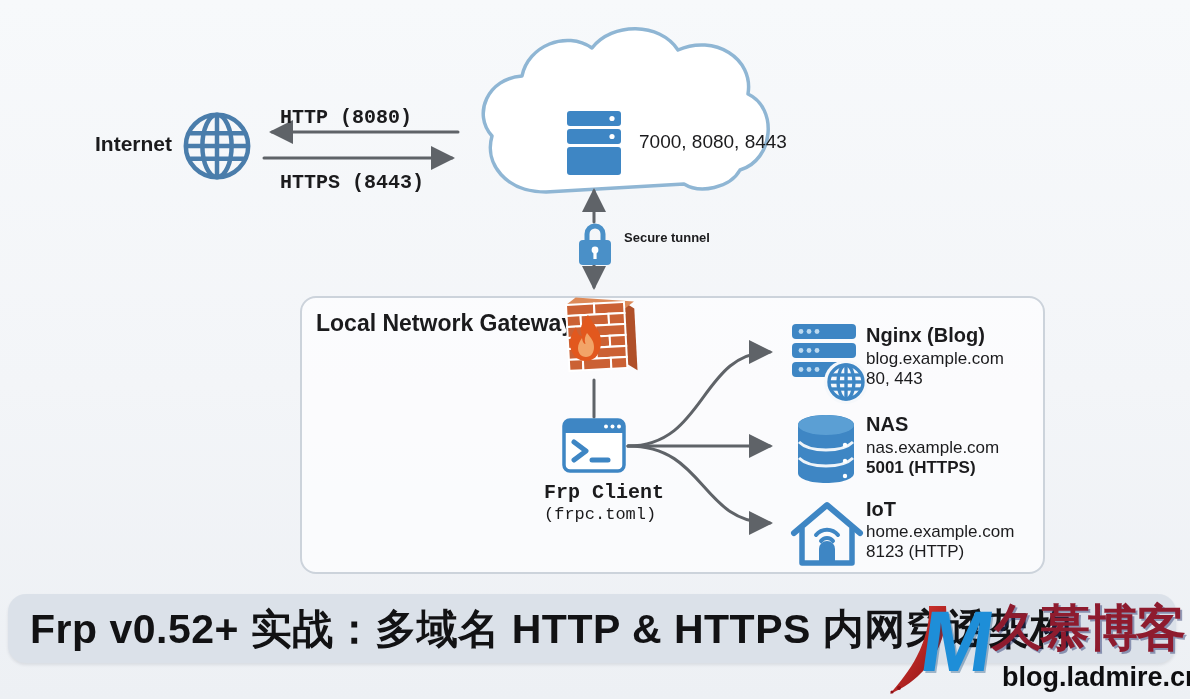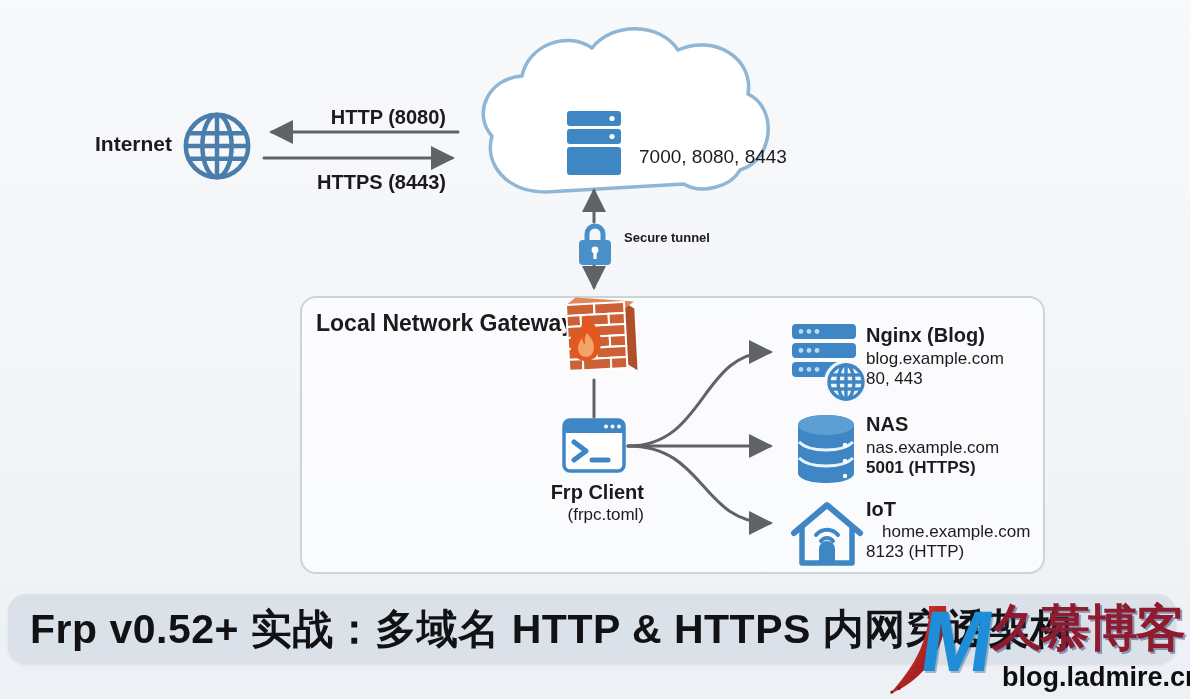--- a/index.html
+++ b/index.html
@@ -3,21 +3,21 @@
 <meta charset="utf-8">
 <style>
   html,body{margin:0;padding:0;}
   body{font-family:"Liberation Sans","DejaVu Sans",sans-serif;}
   #canvas{position:relative;width:1190px;height:699px;overflow:hidden;
     background:linear-gradient(180deg,#f7f9fb 0%,#f3f5f8 55%,#edf0f4 100%);}
   .abs{position:absolute;}.z1{z-index:1}.z2{z-index:2}.z3{z-index:3}.z4{z-index:4}.z5{z-index:5}
   .lbl{color:#1b1b1d;white-space:nowrap;}
   .b{font-weight:700;}
   .sb{font-weight:600;}
-  .center{text-align:right;}
+  .center{text-align:left;font-family:Liberation Mono, monospace;}
   .gateway-box{border:2px solid #ccd3db;border-radius:16px;background:rgba(253,254,255,0.72);}
   .footer-pill{background:#dbe1e9;border-radius:18px;box-shadow:0 2px 3px rgba(40,50,70,0.10);}
   .footer-title{font-size:41px;font-weight:700;color:#121214;white-space:nowrap;letter-spacing:0.5px;}
   .wm-m{font-size:86px;font-weight:800;color:#1e8ed8;transform:skewX(-8deg);line-height:1;
     text-shadow:2px 2px 0 rgba(10,70,120,0.35);}
   .wm-cjk{font-family:"DejaVu Serif","Liberation Serif",serif;font-size:50px;font-weight:700;
     color:#8e1b2e;letter-spacing:-2px;white-space:nowrap;line-height:1.1;
     text-shadow:2px 2px 0 rgba(35,48,107,0.45);}
   .wm-site{font-size:27px;font-weight:700;color:#0e0e10;white-space:nowrap;}
   svg{display:block;}
@@ -69,21 +69,21 @@
   <div class="abs z3 lbl b center" style="left:280px;top:163px;width:166px;font-size:20px;margin-top:8px;">HTTPS (8443)</div>
 
 
   <svg class="abs z3" style="left:566px;top:110px;" width="56" height="66" viewBox="0 0 56 66">
     <rect x="1" y="1" width="54" height="15" rx="3" fill="#3e86c4"></rect>
     <circle cx="46" cy="8.5" r="2.6" fill="#fff"></circle>
     <rect x="1" y="19" width="54" height="15" rx="3" fill="#3e86c4"></rect>
     <circle cx="46" cy="26.5" r="2.6" fill="#fff"></circle>
     <rect x="1" y="37" width="54" height="28" rx="3" fill="#3e86c4"></rect>
   </svg>
-  <div class="abs z3 lbl" style="left:639px;top:146px;font-size:19px;">7000, 8080, 8443</div>
+  <div class="abs z3 lbl" style="left:639px;top:131px;font-size:19px;">7000, 8080, 8443</div>
 
   <svg class="abs z3" style="left:575px;top:221px;" width="40" height="45" viewBox="0 0 40 45">
     <path d="M 12 20 V 13 a 8 8 0 0 1 16 0 V 20" fill="none" stroke="#4a90c8" stroke-width="5"></path>
     <rect x="4" y="19" width="32" height="25" rx="4" fill="#4a90c8"></rect>
     <circle cx="20" cy="29" r="3.4" fill="#fff"></circle>
     <rect x="18.4" y="30" width="3.2" height="8" fill="#fff"></rect>
   </svg>
   <div class="abs z3 lbl sb" style="left:624px;top:230px;font-size:13px;">Secure tunnel</div>
 
   <div class="abs z3 lbl b" style="left:316px;top:310px;font-size:23px;">Local Network Gateway</div>
@@ -174,21 +174,21 @@
 
   <svg class="abs z3" style="left:788px;top:497px;" width="78" height="74" viewBox="0 0 78 74">
     <path d="M 6 36 L 39 8 L 72 36" stroke="#3e86c4" stroke-width="6" fill="none" stroke-linecap="round" stroke-linejoin="round"></path>
     <path d="M 14 31 V 66 H 64 V 31" stroke="#3e86c4" stroke-width="5.5" fill="none" stroke-linejoin="round"></path>
     <path d="M 31 66 V 52 a 8 8 0 0 1 16 0 V 66 Z" fill="#3e86c4"></path>
     <path d="M 28 38 a 14 14 0 0 1 22 0" stroke="#3e86c4" stroke-width="4" fill="none" stroke-linecap="round"></path>
     <path d="M 33 44 a 7.5 7.5 0 0 1 12 0" stroke="#3e86c4" stroke-width="4" fill="none" stroke-linecap="round"></path>
     <circle cx="39" cy="49" r="2.6" fill="#3e86c4"></circle>
   </svg>
   <div class="abs z3 lbl b" style="left:866px;top:498px;font-size:20px;">IoT</div>
-  <div class="abs z3 lbl" style="left:866px;top:522px;font-size:17px;margin-left:16px;">home.example.com</div>
+  <div class="abs z3 lbl" style="left:866px;top:522px;font-size:17px;">home.example.com</div>
   <div class="abs z3 lbl" style="left:866px;top:542px;font-size:17px;">8123 (HTTP)</div>
 
   <div class="abs z4 footer-pill" style="left:8px;top:594px;width:1168px;height:69px;"></div>
   <div class="abs z4 footer-title" style="left:30px;top:602px;">Frp v0.52+ 实战：多域名 HTTP &amp; HTTPS 内网穿透架构</div>
 
   <svg class="abs z5" style="left:884px;top:604px;" width="70" height="92" viewBox="0 0 70 92">
     <defs>
       <linearGradient id="redg" x1="0" y1="0" x2="1" y2="1">
         <stop offset="0" stop-color="#ef4136"></stop>
           <stop offset="1" stop-color="#7f0c12"></stop>

